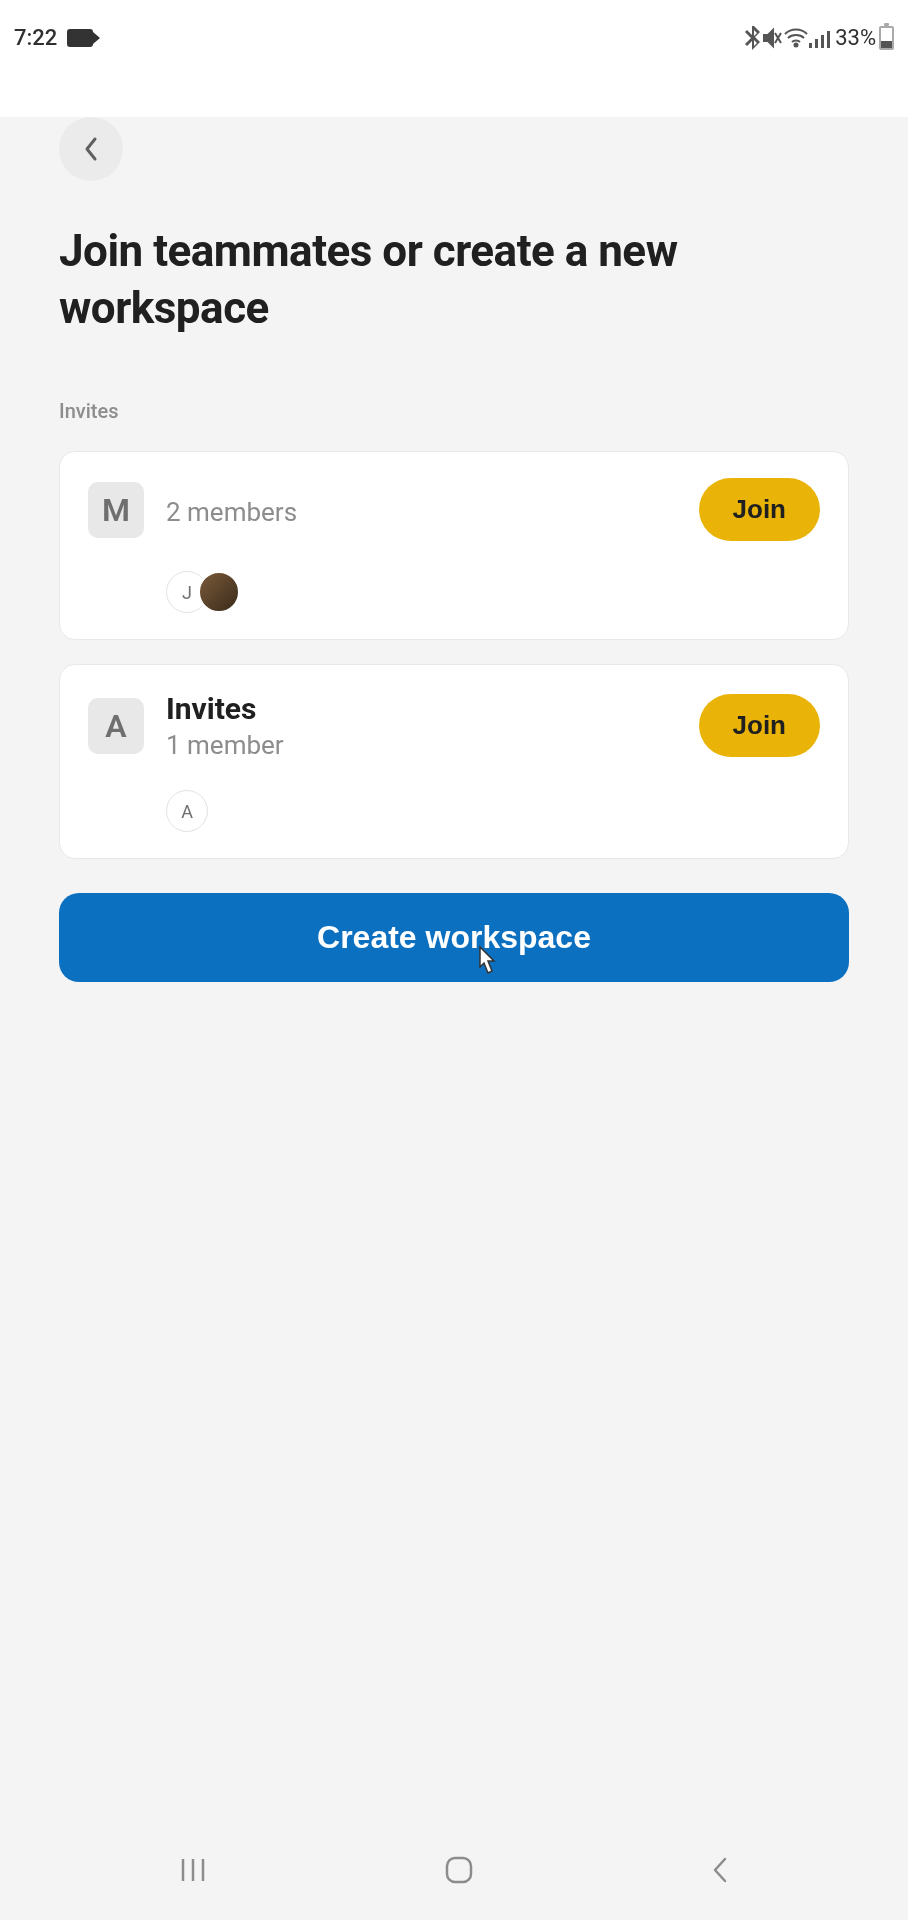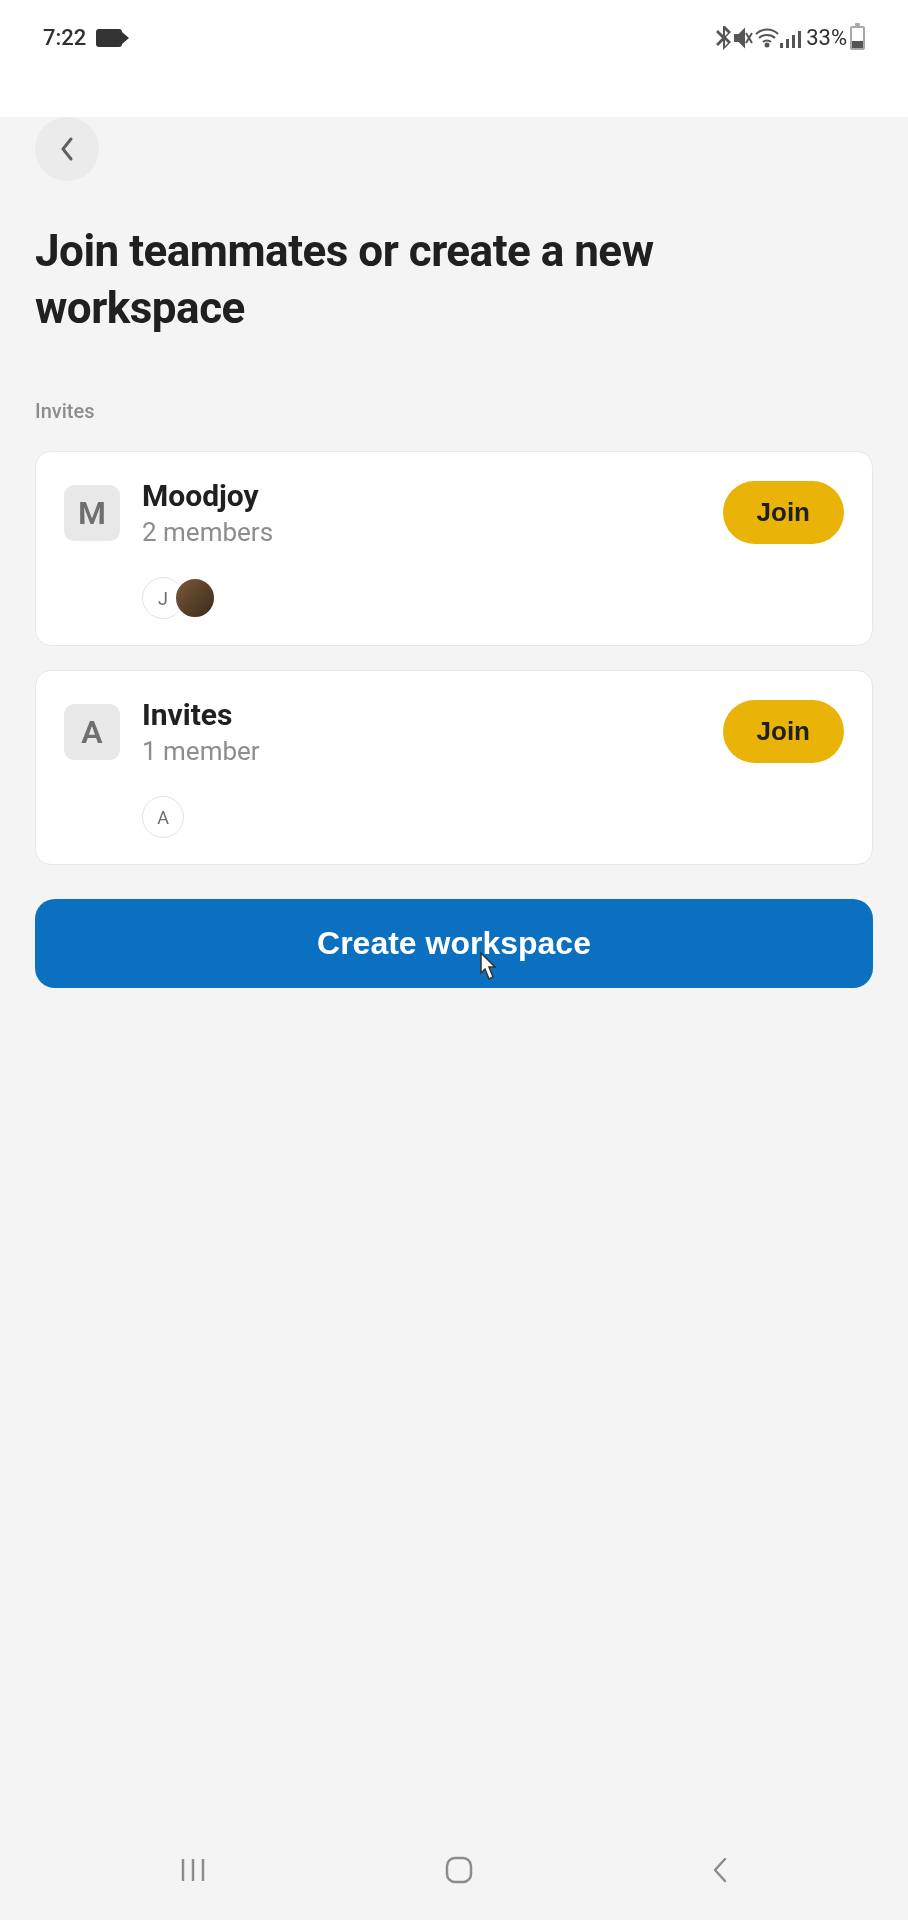--- a/index.html
+++ b/index.html
@@ -14,21 +14,21 @@
       background: #ffffff;
       font-family: -apple-system, BlinkMacSystemFont, "Segoe UI", Roboto, sans-serif;
       overflow: hidden;
       position: relative;
     }
     .status-bar {
       height: 75px;
       display: flex;
       align-items: center;
       justify-content: space-between;
-      padding: 0 43px;
+      padding: 0 14px;
       font-size: 22px;
       color: #303030;
       background: #ffffff;
     }
     .status-left {
       display: flex;
       align-items: center;
       gap: 10px;
     }
     .status-time {
@@ -90,21 +90,21 @@
       position: absolute;
       bottom: 0;
       left: 0;
       right: 0;
       height: 33%;
       background: #555;
     }
     .content {
       background: #f4f4f4;
       height: calc(100% - 75px - 100px);
-      padding: 0 35px;
+      padding: 0 59px;
     }
     .back-btn {
       width: 64px;
       height: 64px;
       border-radius: 50%;
       background: #ebebeb;
       border: none;
       display: flex;
       align-items: center;
       justify-content: center;
@@ -285,21 +285,20 @@
   </button>
 
   <h1 class="title">Join teammates or create a new workspace</h1>
 
   <div class="section-label">Invites</div>
 
   <div class="card">
     <div class="card-header">
       <div class="ws-avatar">M</div>
       <div class="ws-info">
-        <div class="ws-name">Moodjoy</div>
         <div class="ws-meta">2 members</div>
       </div>
       <button class="join-btn">Join</button>
     </div>
     <div class="member-row">
       <div class="member-avatar">J</div>
       <div class="member-avatar photo"></div>
     </div>
   </div>
 

